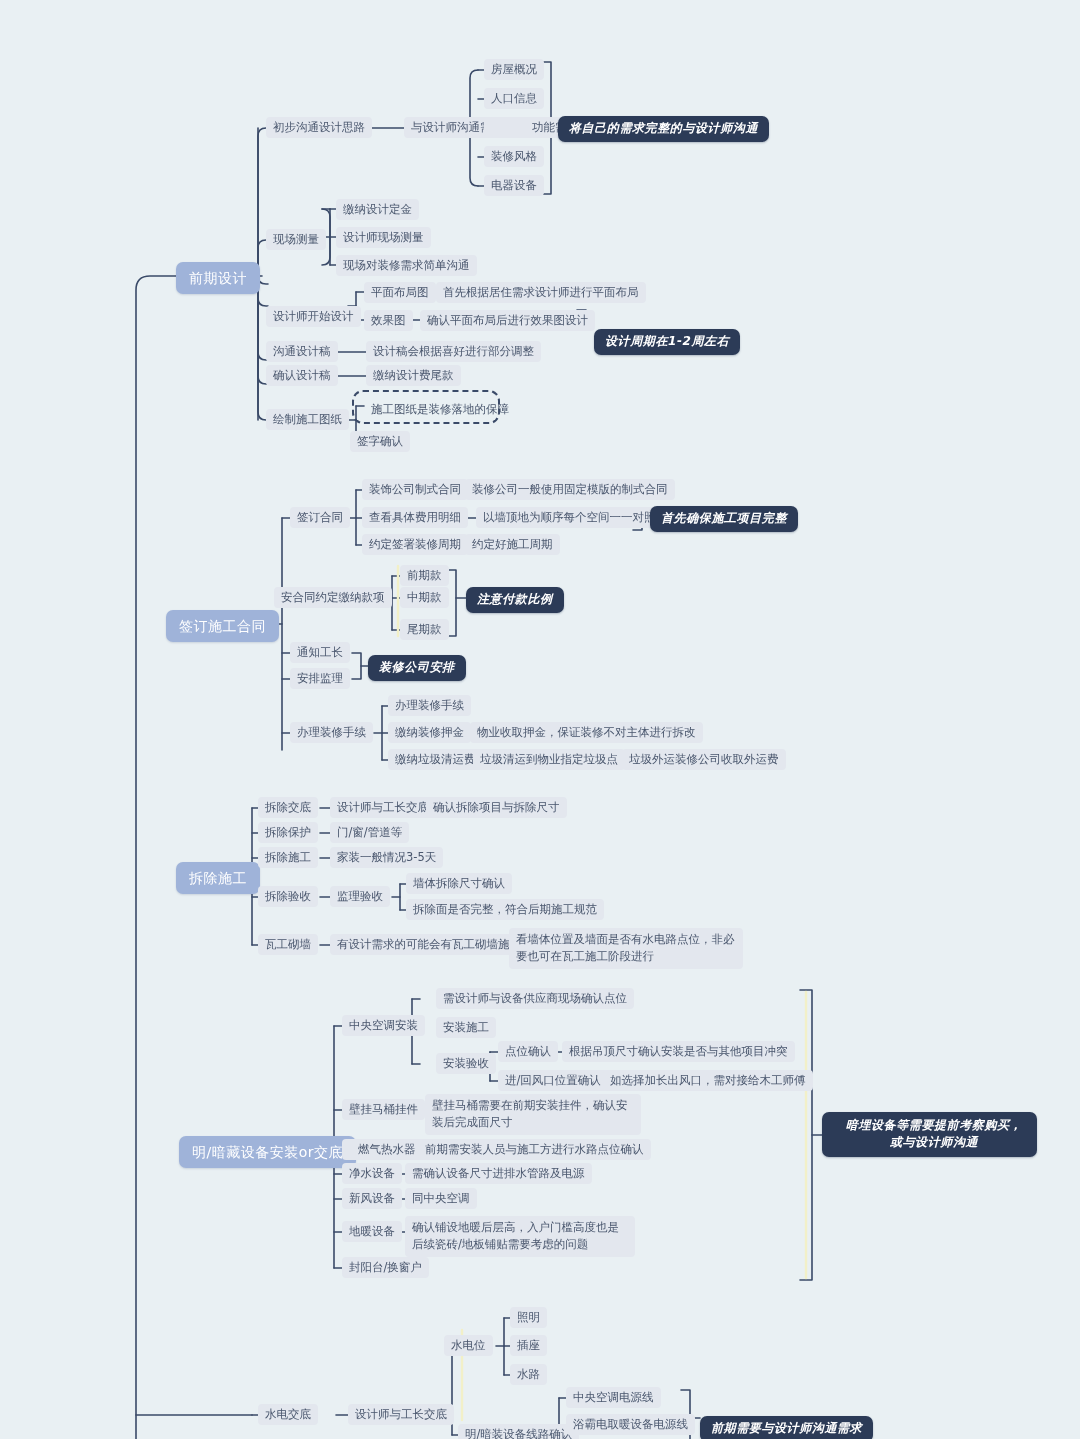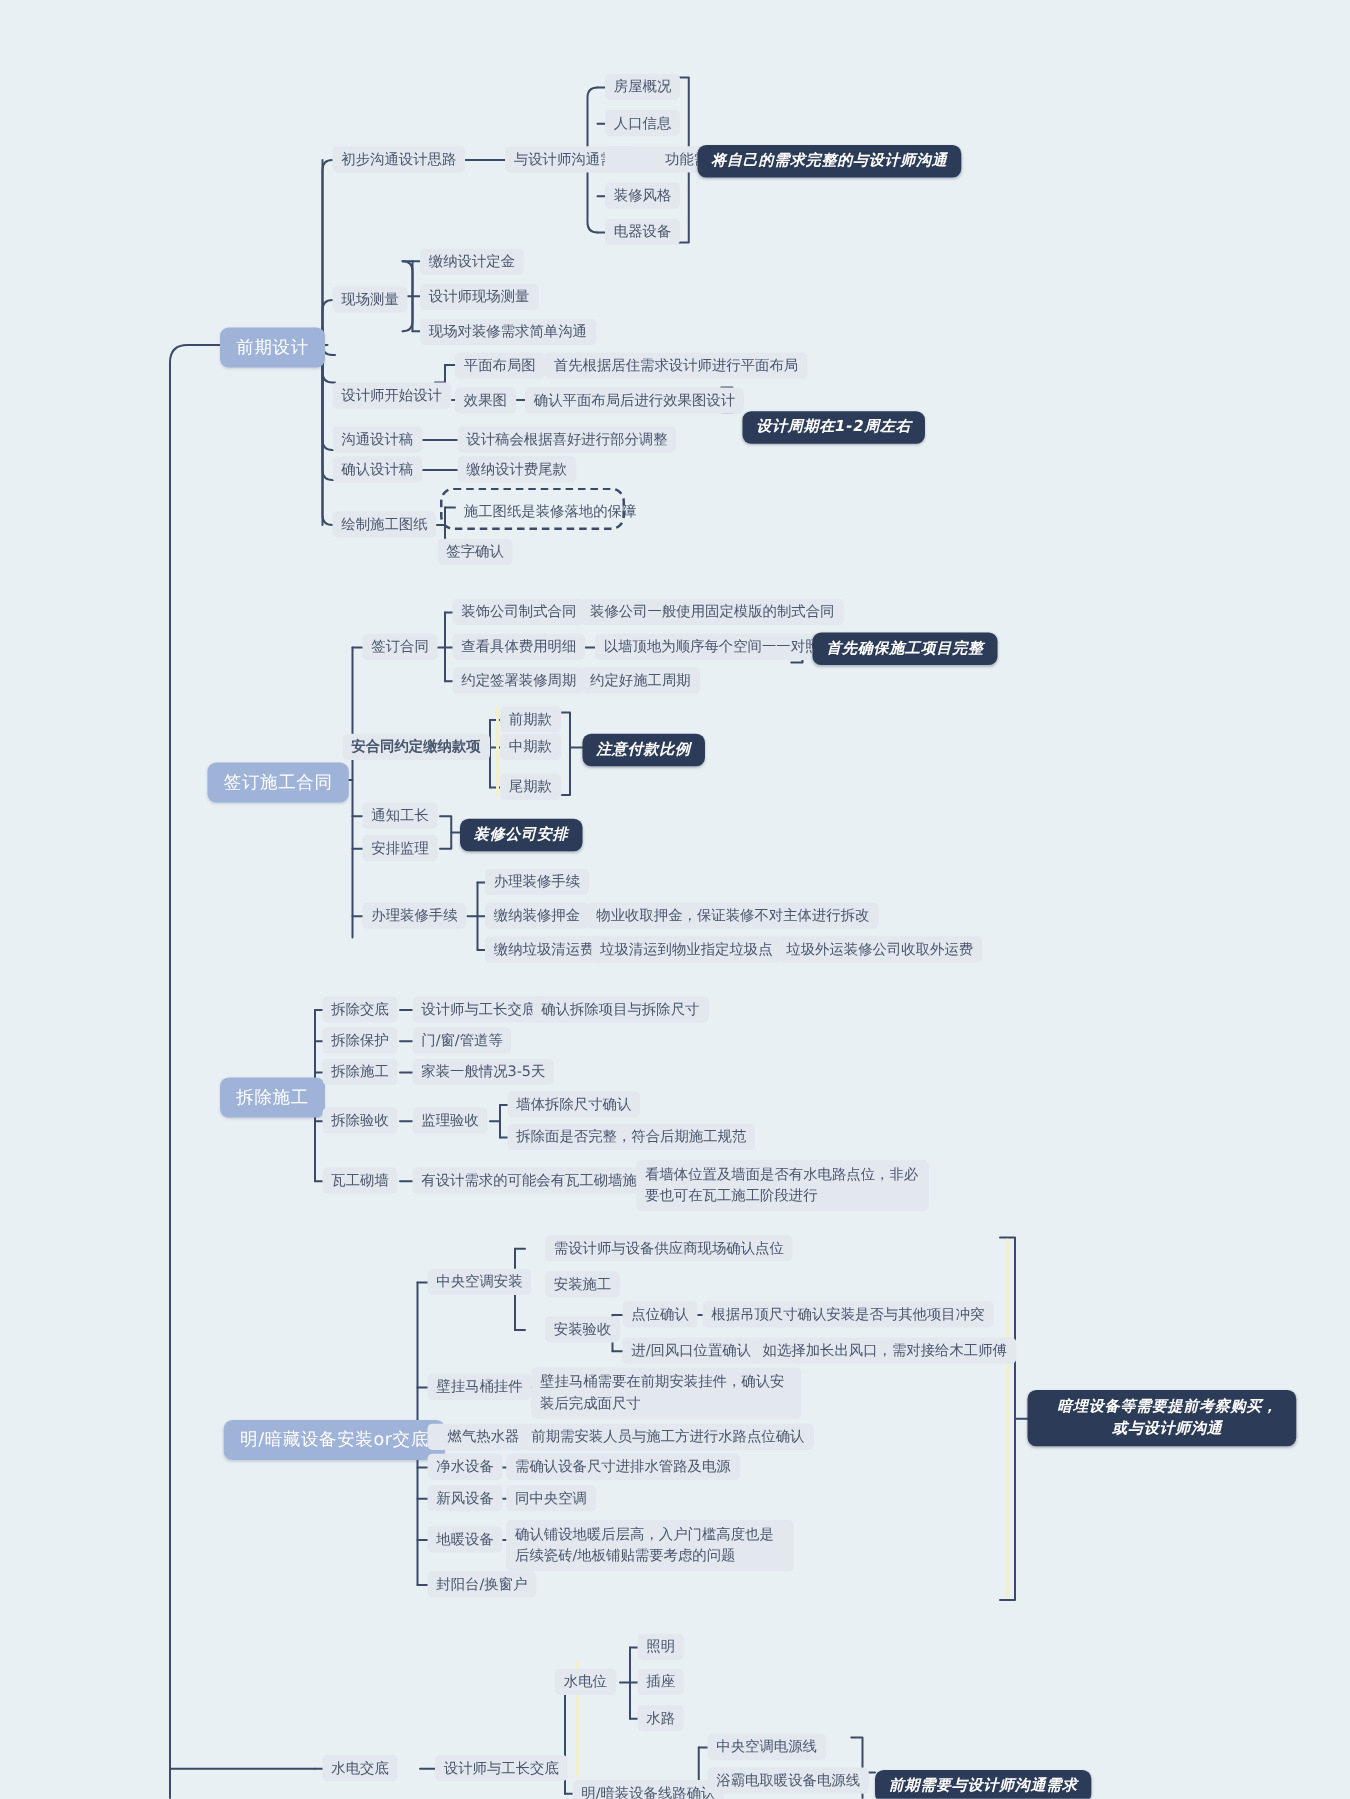--- a/index.html
+++ b/index.html
@@ -277,21 +277,21 @@
 
   <div class="node chip" style="left:290px;top:507px;">签订合同</div>
   <div class="node chip" style="left:362px;top:479px;">装饰公司制式合同</div>
   <div class="node chip" style="left:465px;top:479px;">装修公司一般使用固定模版的制式合同</div>
   <div class="node chip" style="left:362px;top:507px;">查看具体费用明细</div>
   <div class="node chip" style="left:476px;top:507px;">以墙顶地为顺序每个空间一一对照</div>
   <div class="node badge" style="left:650px;top:506px;">首先确保施工项目完整</div>
   <div class="node chip" style="left:362px;top:534px;">约定签署装修周期</div>
   <div class="node chip" style="left:465px;top:534px;">约定好施工周期</div>
 
-  <div class="node chip" style="left:274px;top:587px;font-weight:bold;">安合同约定缴纳款项</div>
+  <div class="node chip" style="left:274px;top:587px;">安合同约定缴纳款项</div>
   <div class="node chip" style="left:400px;top:565px;">前期款</div>
   <div class="node chip" style="left:400px;top:587px;">中期款</div>
   <div class="node chip" style="left:400px;top:619px;">尾期款</div>
   <div class="node badge" style="left:466px;top:587px;">注意付款比例</div>
 
   <div class="node chip" style="left:290px;top:642px;">通知工长</div>
   <div class="node chip" style="left:290px;top:668px;">安排监理</div>
   <div class="node badge" style="left:368px;top:655px;">装修公司安排</div>
 
   <div class="node chip" style="left:290px;top:722px;">办理装修手续</div>

